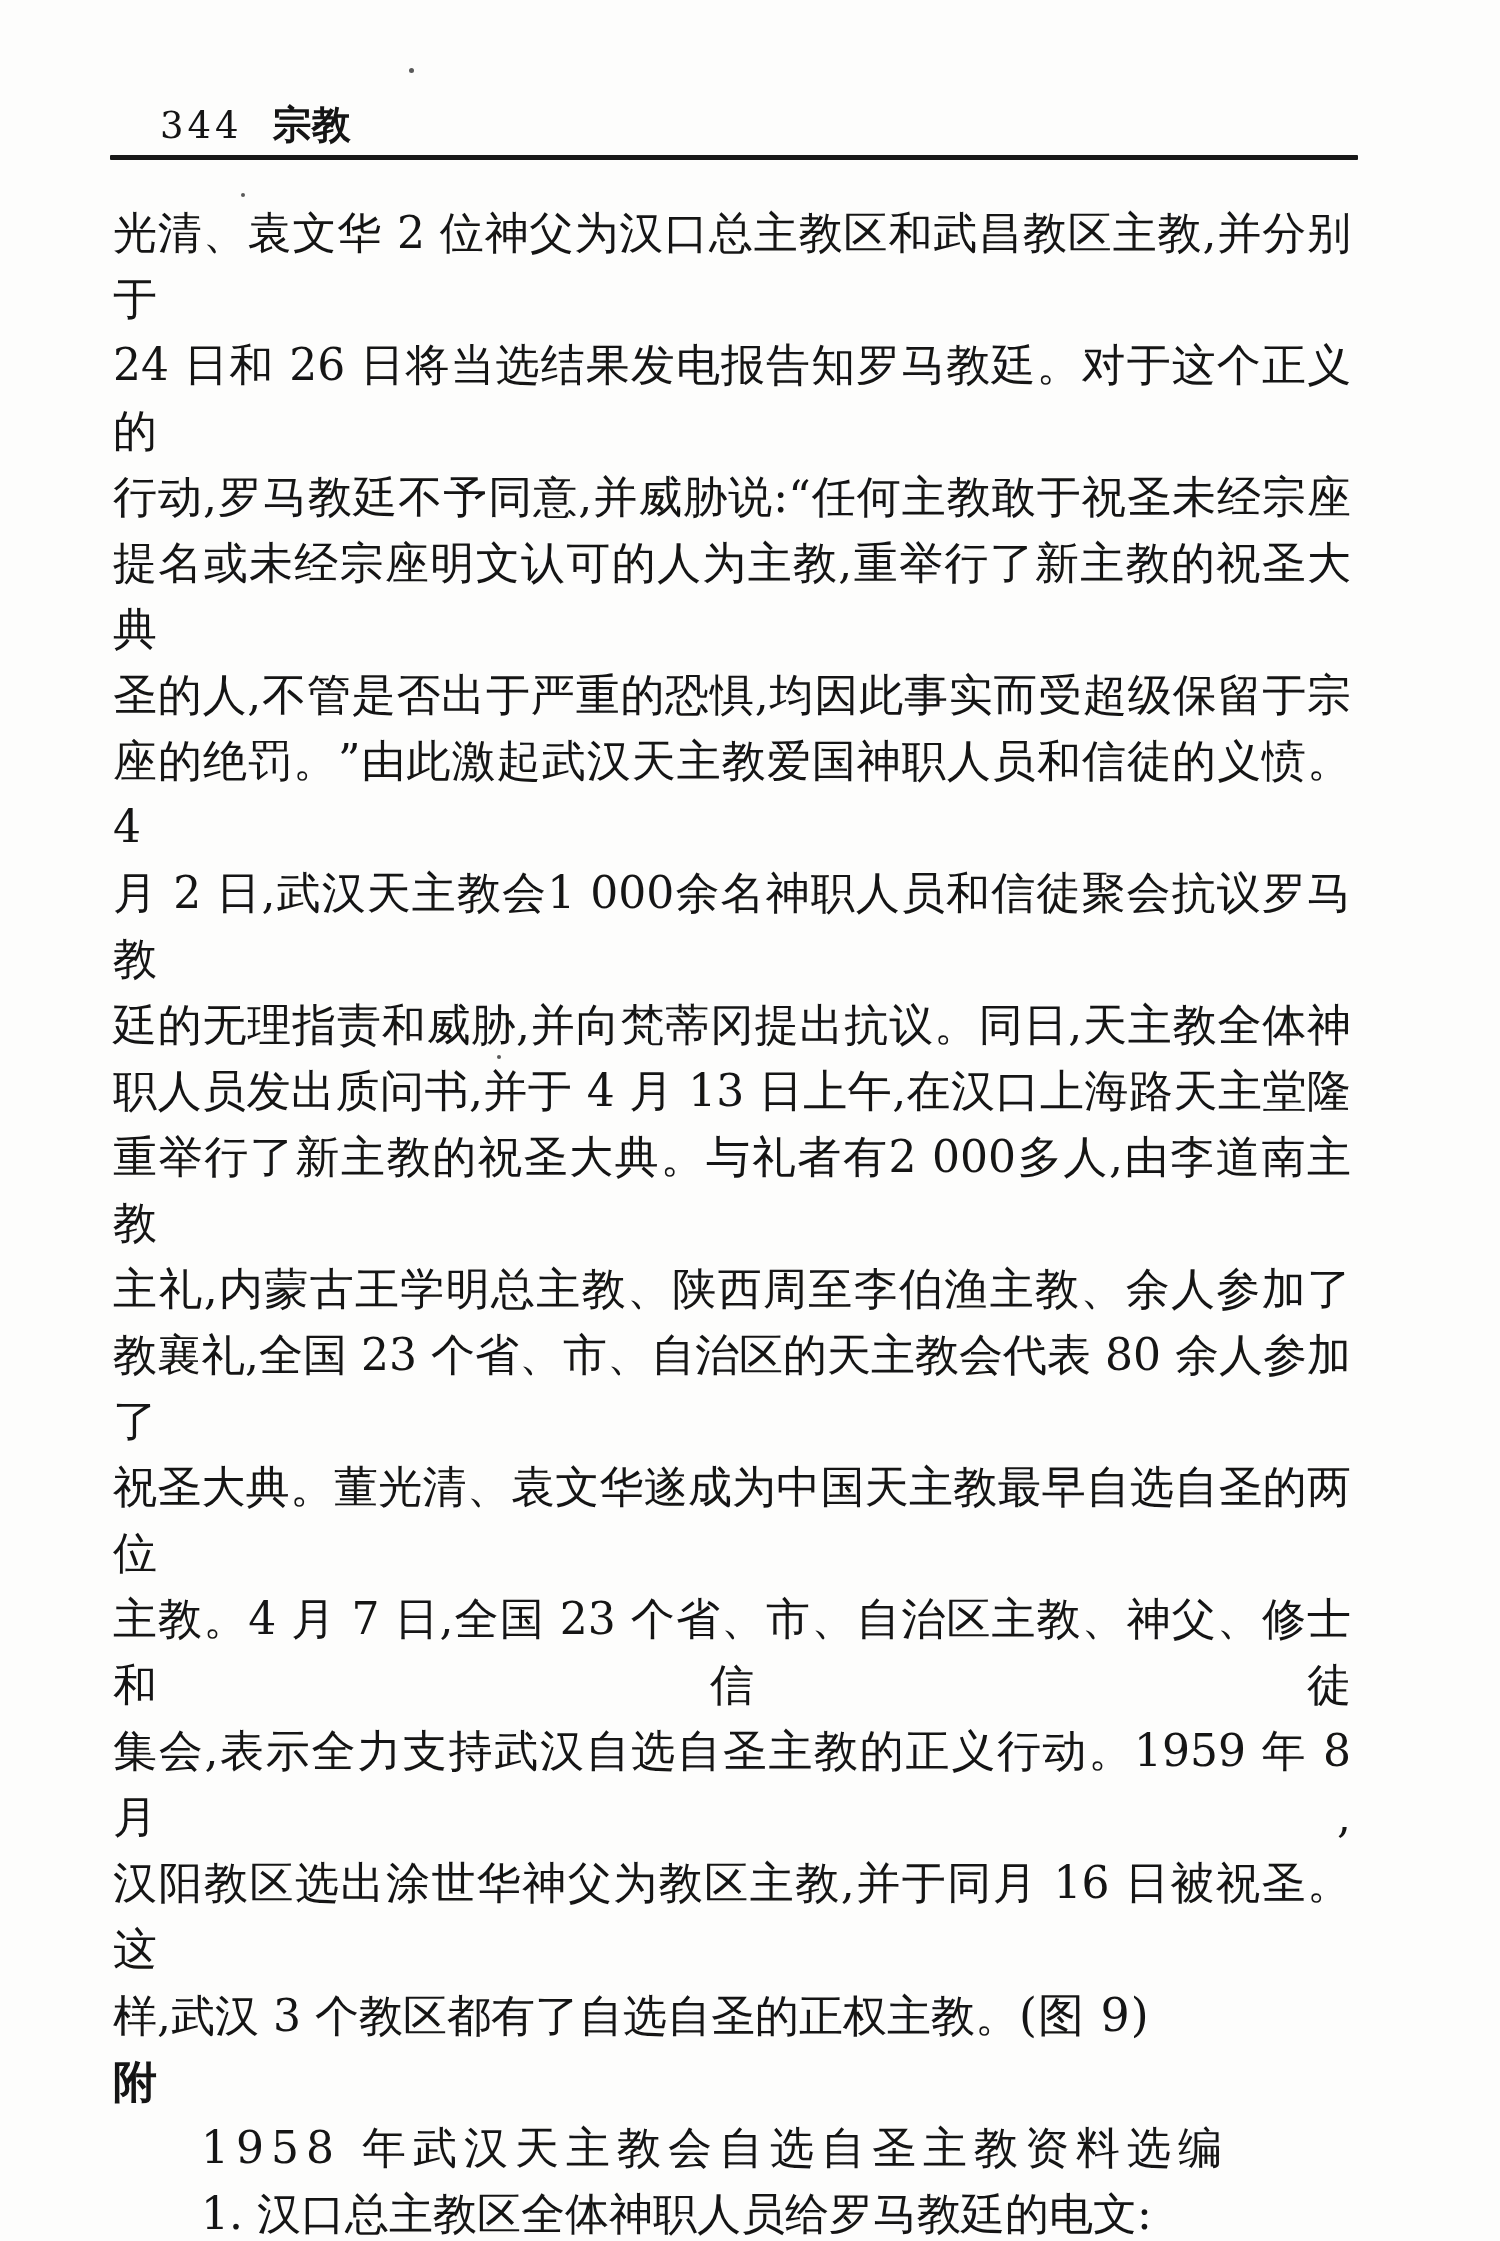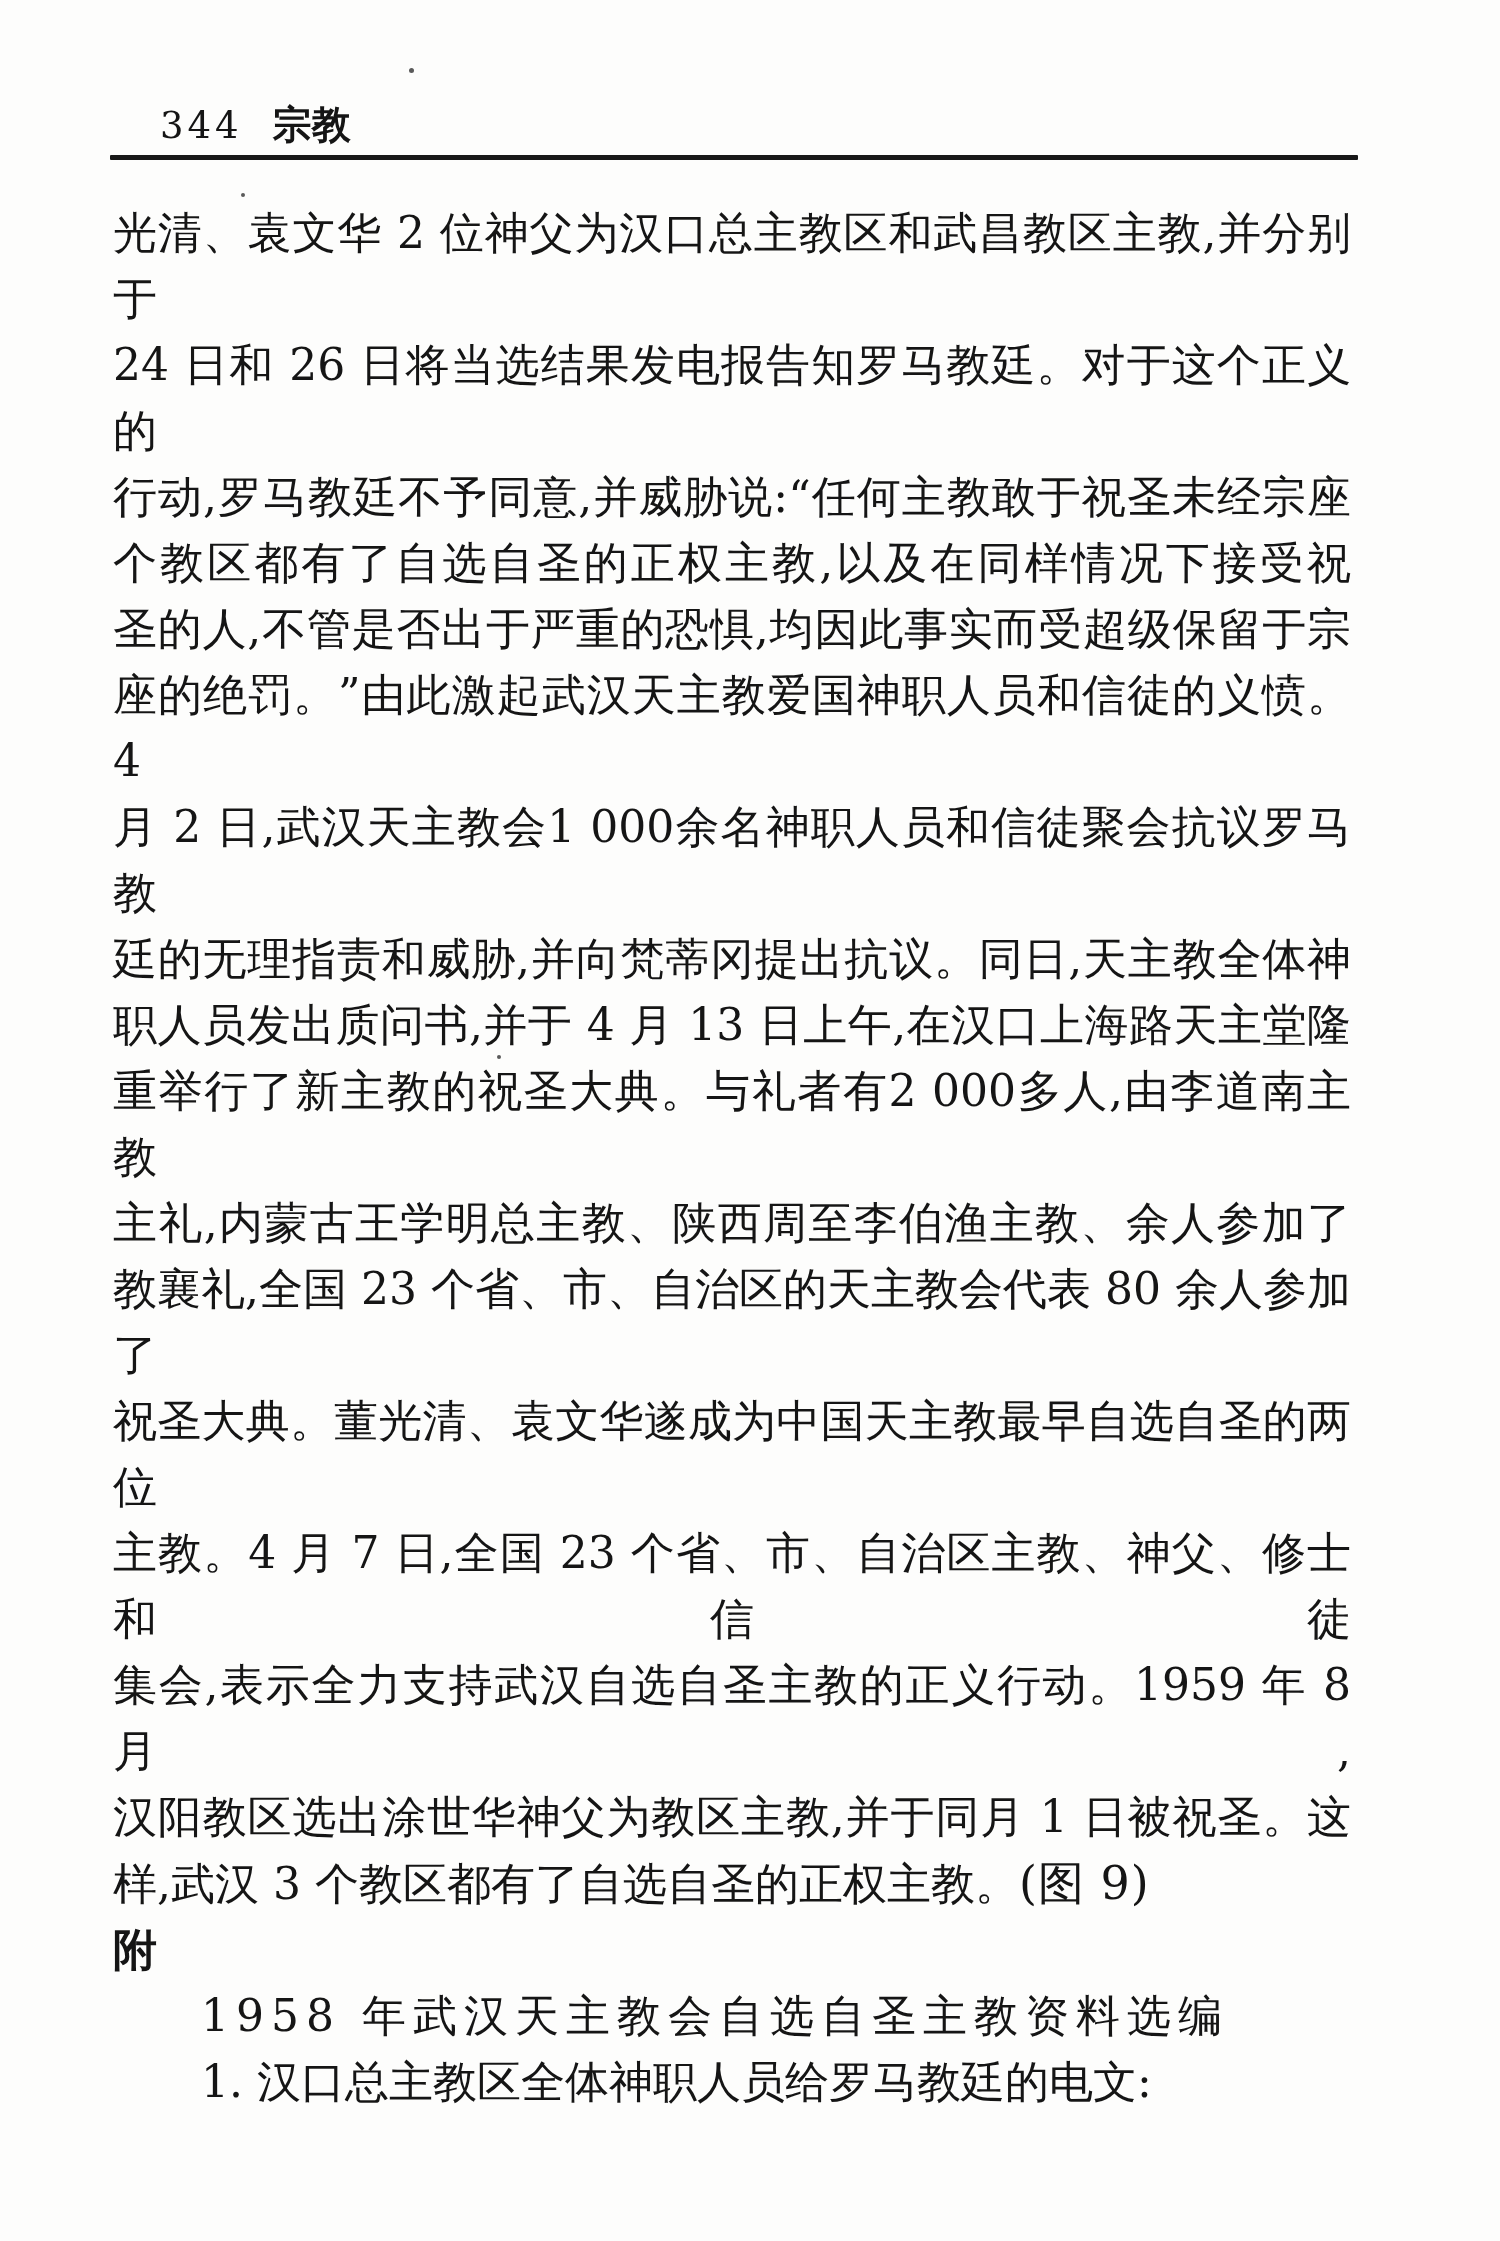--- a/index.html
+++ b/index.html
@@ -80,33 +80,33 @@
 
 <div class="page">
   <div class="page-header">
     <span class="page-num">344</span><span class="section-title">宗教</span>
   </div>
   <div class="rule"></div>
   <div class="body-text" id="body-text">
       <div class="line fill">光清、袁文华 2 位神父为汉口总主教区和武昌教区主教,并分别于</div>
       <div class="line fill">24 日和 26 日将当选结果发电报告知罗马教廷。对于这个正义的</div>
       <div class="line fill">行动,罗马教廷不予同意,并威胁说:“任何主教敢于祝圣未经宗座</div>
-      <div class="line fill">个教区都有了自选自圣的正权主教,以及在同样情况下接受祝</div>
+      <div class="line fill">提名或未经宗座明文认可的人为主教,重举行了新主教的祝圣大典</div>
       <div class="line fill">圣的人,不管是否出于严重的恐惧,均因此事实而受超级保留于宗</div>
       <div class="line fill">座的绝罚。”由此激起武汉天主教爱国神职人员和信徒的义愤。4</div>
       <div class="line fill">月 2 日,武汉天主教会1 000余名神职人员和信徒聚会抗议罗马教</div>
       <div class="line fill">廷的无理指责和威胁,并向梵蒂冈提出抗议。同日,天主教全体神</div>
       <div class="line fill">职人员发出质问书,并于 4 月 13 日上午,在汉口上海路天主堂隆</div>
       <div class="line fill">重举行了新主教的祝圣大典。与礼者有2 000多人,由李道南主教</div>
       <div class="line fill">主礼,内蒙古王学明总主教、陕西周至李伯渔主教、余人参加了</div>
       <div class="line fill">教襄礼,全国 23 个省、市、自治区的天主教会代表 80 余人参加了</div>
       <div class="line fill">祝圣大典。董光清、袁文华遂成为中国天主教最早自选自圣的两位</div>
       <div class="line fill">主教。4 月 7 日,全国 23 个省、市、自治区主教、神父、修士和信徒</div>
       <div class="line fill">集会,表示全力支持武汉自选自圣主教的正义行动。1959 年 8 月,</div>
-      <div class="line fill">汉阳教区选出涂世华神父为教区主教,并于同月 1 日被祝圣。这</div>
+      <div class="line fill">汉阳教区选出涂世华神父为教区主教,并于同月 16 日被祝圣。这</div>
       <div class="line left">样,武汉 3 个教区都有了自选自圣的正权主教。<span class="small">(图 9)</span></div>
       <div class="line left bold">附</div>
       <div class="line left indent spaced">1958 年武汉天主教会自选自圣主教资料选编</div>
       <div class="line left indent">1. 汉口总主教区全体神职人员给罗马教廷的电文:</div>
     </div>
   <div class="speck" id="speck-1"></div>
   <div class="speck" id="speck-2"></div>
   <div class="speck" id="speck-3"></div>
 </div>
 

